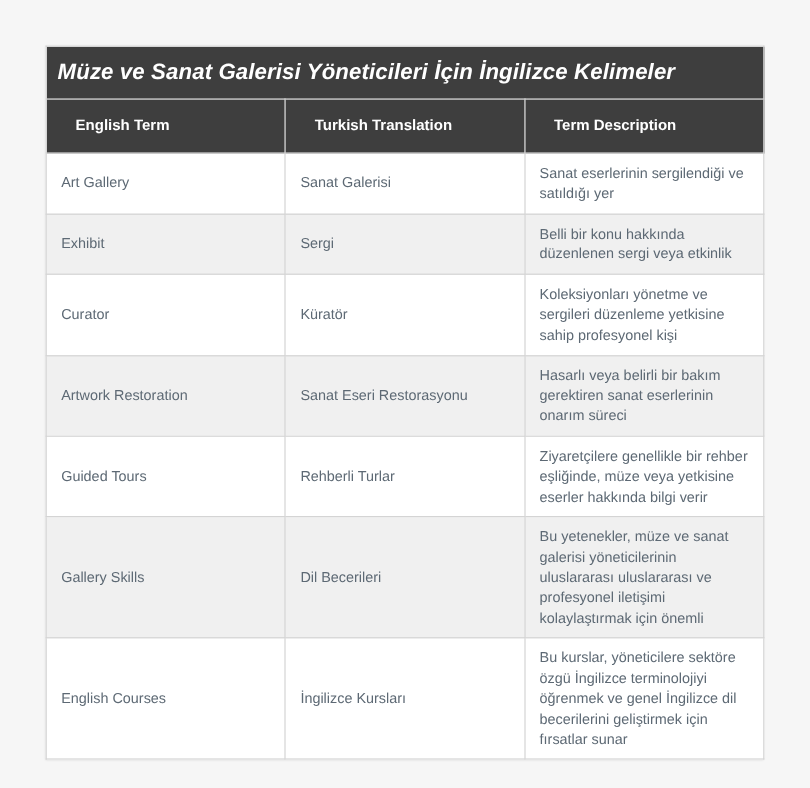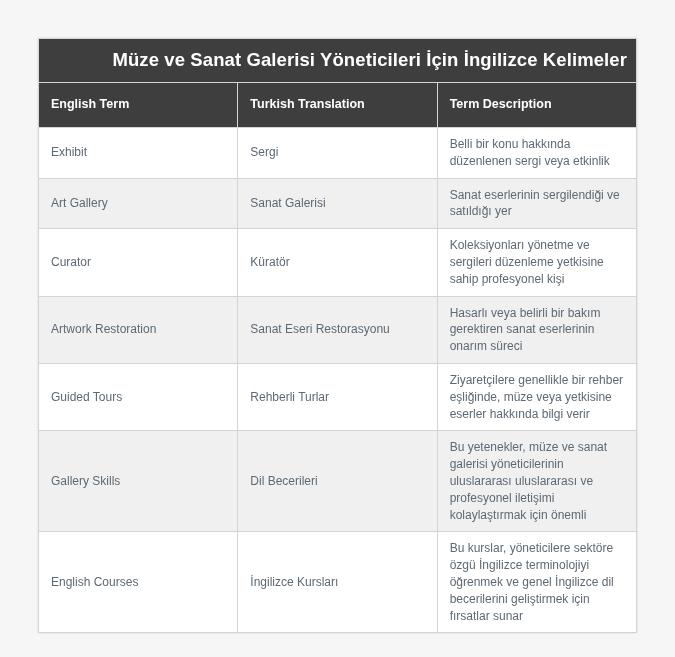--- a/index.html
+++ b/index.html
@@ -31,32 +31,33 @@
     box-shadow:0 0 2px rgba(0,0,0,0.12);
   }
   table.vocab th, table.vocab td{
     border:1px solid var(--border);
   }
   .title-cell{
     background:var(--dark-bg);
     color:var(--header-text);
     font-size:18.5px;
     font-weight:bold;
-    text-align:right;
+    text-align:left;
     padding:10px 9px 11px 9px;
     letter-spacing:0.1px;
+    font-style:italic;
   }
   .header-row th{
     background:var(--dark-bg);
     color:var(--header-text);
     font-size:12.5px;
     font-weight:bold;
     text-align:left;
     vertical-align:middle;
-    padding:7px 12px;
+    padding:7px 24px;
     height:45px;
     line-height:1.4;
   }
   .col-en{width:114px;}
   .col-tr{width:126px;}
   .col-desc{width:359px;}
   tbody td{
     color:var(--body-text);
     font-size:12px;
     line-height:1.4;
@@ -76,28 +77,28 @@
         <th class="title-cell" colspan="3">Müze ve Sanat Galerisi Yöneticileri İçin İngilizce Kelimeler</th>
       </tr>
       <tr class="header-row">
         <th class="col-en">English Term</th>
         <th class="col-tr">Turkish Translation</th>
         <th class="col-desc">Term Description</th>
       </tr>
     </thead>
     <tbody>
         <tr>
+          <td>Art Gallery</td>
+          <td>Sanat Galerisi</td>
+          <td>Sanat eserlerinin sergilendiği ve satıldığı yer</td>
+        </tr>
+        <tr>
           <td>Exhibit</td>
           <td>Sergi</td>
           <td>Belli bir konu hakkında düzenlenen sergi veya etkinlik</td>
-        </tr>
-        <tr>
-          <td>Art Gallery</td>
-          <td>Sanat Galerisi</td>
-          <td>Sanat eserlerinin sergilendiği ve satıldığı yer</td>
         </tr>
         <tr>
           <td>Curator</td>
           <td>Küratör</td>
           <td>Koleksiyonları yönetme ve sergileri düzenleme yetkisine sahip profesyonel kişi</td>
         </tr>
         <tr>
           <td>Artwork Restoration</td>
           <td>Sanat Eseri Restorasyonu</td>
           <td>Hasarlı veya belirli bir bakım gerektiren sanat eserlerinin onarım süreci</td>

